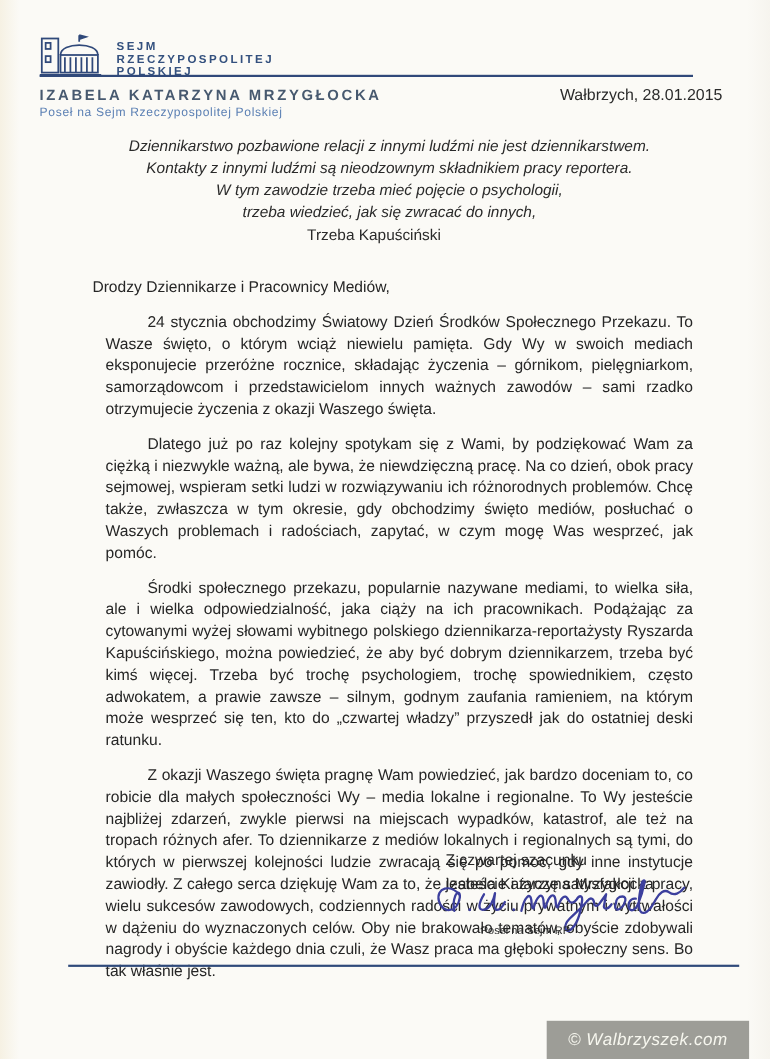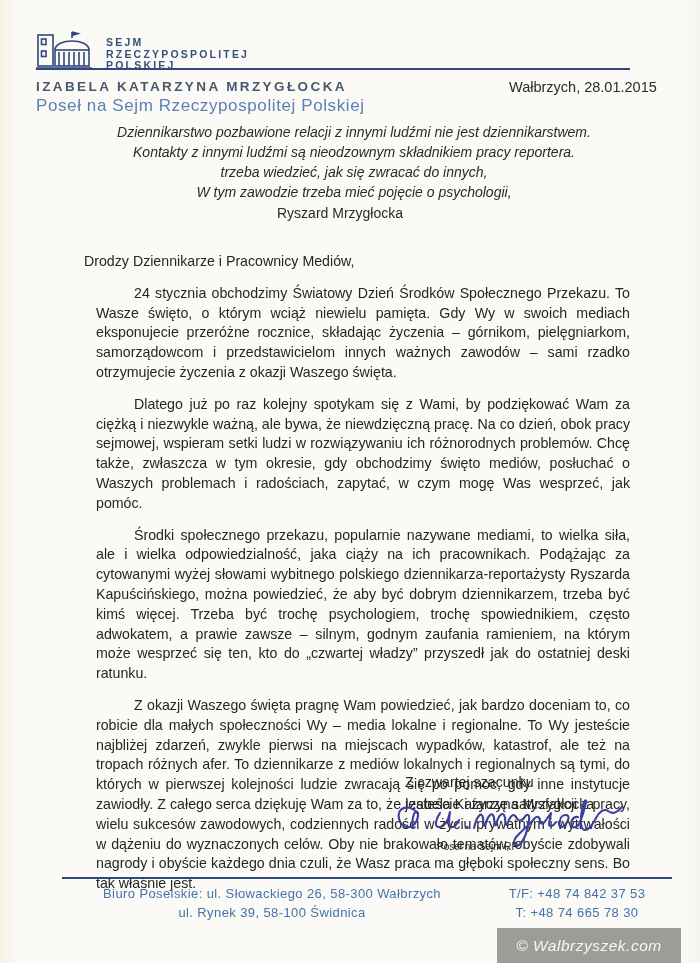--- a/index.html
+++ b/index.html
@@ -15,21 +15,21 @@
     background:linear-gradient(90deg,#f6f1e3 0%,#fbfaf6 2.5%,#fbfaf6 97%,#f6f4ee 100%);
   }
   
   .logo-wrap{position:absolute;left:36px;top:28px;display:flex;align-items:center;}
   .logo-svg{width:58px;height:44px;}
   .logo-text{margin-left:12px;margin-top:9px;color:#33507e;font-weight:bold;
     font-size:10.5px;line-height:11.5px;letter-spacing:2.2px;}
   .head-rule{position:absolute;left:36px;top:68px;width:594px;height:2.4px;background:#30497a;}
   .mp-name{position:absolute;left:36px;top:79px;color:#47596f;font-weight:bold;
     font-size:13.5px;letter-spacing:2.4px;}
-  .mp-role{position:absolute;left:36px;top:96px;color:#5c80b4;font-size:17px;letter-spacing:0.6px;}
+  .mp-role{position:absolute;left:36px;top:96px;color:#5c80b4;font-size:11px;letter-spacing:0.6px;}
   .dateline{position:absolute;left:477px;top:79px;color:#2b2b2b;font-size:14.5px;margin-left:32px;}
   
   .quote{position:absolute;left:80px;top:122px;width:548px;text-align:center;
     font-style:italic;color:#2a2a2a;font-size:14px;line-height:20px;}
   .quote-attr{font-style:normal;padding-right:28px;margin-top:1px;color:#2a2a2a;}
   
   .body-block{position:absolute;left:84px;top:252px;width:558px;color:#262626;
     font-size:14.2px;line-height:19.8px;text-align:justify;}
   .salutation{margin:0 0 5px 0;}
   .body-block p{margin:12px;text-indent:38px;}
@@ -79,23 +79,23 @@
     </div>
   </div>
   <div class="head-rule"></div>
   <div class="mp-name">IZABELA KATARZYNA MRZYGŁOCKA</div>
   <div class="mp-role">Poseł na Sejm Rzeczypospolitej Polskiej</div>
   <div class="dateline">Wałbrzych, 28.01.2015</div>
 
   <div class="quote">
     <div>Dziennikarstwo pozbawione relacji z innymi ludźmi nie jest dziennikarstwem.</div>
     <div>Kontakty z innymi ludźmi są nieodzownym składnikiem pracy reportera.</div>
+    <div>W tym zawodzie trzeba mieć pojęcie o psychologii,</div>
     <div>trzeba wiedzieć, jak się zwracać do innych,</div>
-    <div>W tym zawodzie trzeba mieć pojęcie o psychologii,</div>
-    <div class="quote-attr">Ryszard Mrzygłocka</div>
+    <div class="quote-attr">Trzeba Kapuściński</div>
   </div>
 
   <div class="body-block">
     <div class="salutation">Drodzy Dziennikarze i Pracownicy Mediów,</div>
     <p>24 stycznia obchodzimy Światowy Dzień Środków Społecznego Przekazu. To Wasze święto, o którym wciąż niewielu pamięta. Gdy Wy w swoich mediach eksponujecie przeróżne rocznice, składając życzenia – górnikom, pielęgniarkom, samorządowcom i przedstawicielom innych ważnych zawodów – sami rzadko otrzymujecie życzenia z okazji Waszego święta.</p>
     <p>Dlatego już po raz kolejny spotykam się z Wami, by podziękować Wam za ciężką i niezwykle ważną, ale bywa, że niewdzięczną pracę. Na co dzień, obok pracy sejmowej, wspieram setki ludzi w rozwiązywaniu ich różnorodnych problemów. Chcę także, zwłaszcza w tym okresie, gdy obchodzimy święto mediów, posłuchać o Waszych problemach i radościach, zapytać, w czym mogę Was wesprzeć, jak pomóc.</p>
     <p>Środki społecznego przekazu, popularnie nazywane mediami, to wielka siła, ale i wielka odpowiedzialność, jaka ciąży na ich pracownikach. Podążając za cytowanymi wyżej słowami wybitnego polskiego dziennikarza-reportażysty Ryszarda Kapuścińskiego, można powiedzieć, że aby być dobrym dziennikarzem, trzeba być kimś więcej. Trzeba być trochę psychologiem, trochę spowiednikiem, często adwokatem, a prawie zawsze – silnym, godnym zaufania ramieniem, na którym może wesprzeć się ten, kto do „czwartej władzy” przyszedł jak do ostatniej deski ratunku.</p>
     <p>Z okazji Waszego święta pragnę Wam powiedzieć, jak bardzo doceniam to, co robicie dla małych społeczności Wy – media lokalne i regionalne. To Wy jesteście najbliżej zdarzeń, zwykle pierwsi na miejscach wypadków, katastrof, ale też na tropach różnych afer. To dziennikarze z mediów lokalnych i regionalnych są tymi, do których w pierwszej kolejności ludzie zwracają się po pomoc, gdy inne instytucje zawiodły. Z całego serca dziękuję Wam za to, że jesteście i życzę satysfakcji z pracy, wielu sukcesów zawodowych, codziennych radości w życiu prywatnym i wytrwałości w dążeniu do wyznaczonych celów. Oby nie brakowało tematów, obyście zdobywali nagrody i obyście każdego dnia czuli, że Wasz praca ma głęboki społeczny sens. Bo tak właśnie jest.</p>
   </div>
 
@@ -112,28 +112,18 @@
       <path d="M86 30 C89 17, 94 13, 95 20 C95.5 24, 95 28, 97 28 C100 16, 105 13, 106 20 C106.5 24, 106 28, 108 27 C111 15, 116 13, 117 20 C117.5 24, 117 27, 119 27 C122 17, 126 15, 128 19"></path>
       <path d="M128 19 C130 23, 133 24, 136 20 C139 15, 142 16, 141 22 C140 30, 137 42, 131 47 C126 51, 123 44, 130 37 C135 32, 142 26, 146 21"></path>
       <path d="M146 21 C149 17, 152 19, 152 23 C152.5 26, 155 27, 158 22 L163 15 L161 26 C161 29, 165 29, 168 24"></path>
       <path d="M172 23 C170 28, 173 31, 177 27 C181 23, 182 17, 178 17 C174 17, 172 20, 172 23z"></path>
       <path d="M190 19 C185 18, 182 24, 184 28 C186 31, 190 29, 192 24 C195 17, 197 9, 198 4 C198.5 1, 196 2, 195 7 C193 16, 192 26, 194 30 C197 35, 203 30, 208 20 C211 14, 216 10, 220 13 C225 17, 230 14, 234 9"></path>
     </g>
   </svg>
   <div class="signer-title">Poseł na Sejm RP</div>
 
   <div class="foot-rule"></div>
-  <div class="footer">
-    <div class="office">
-      <div>Biuro Poselskie: ul. Słowackiego 26,  58-300 Wałbrzych</div>
-      <div>ul. Rynek 39,  58-100 Świdnica</div>
-    </div>
-    <div class="phones">
-      <div>T/F: +48 74 842 37 53</div>
-      <div>T: +48 74 665 78 30</div>
-    </div>
-  </div>
 
   <div class="watermark">
     <span>© Walbrzyszek.com</span>
   </div>
 
 </div>
 
 </body></html>

